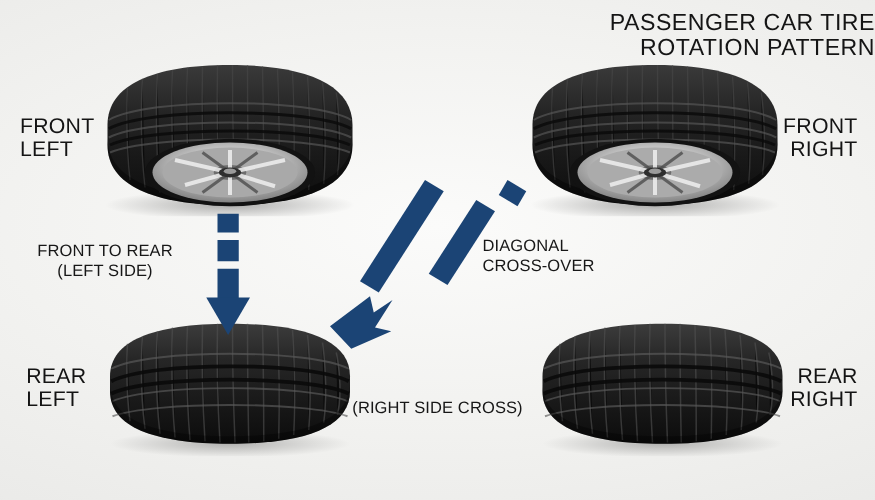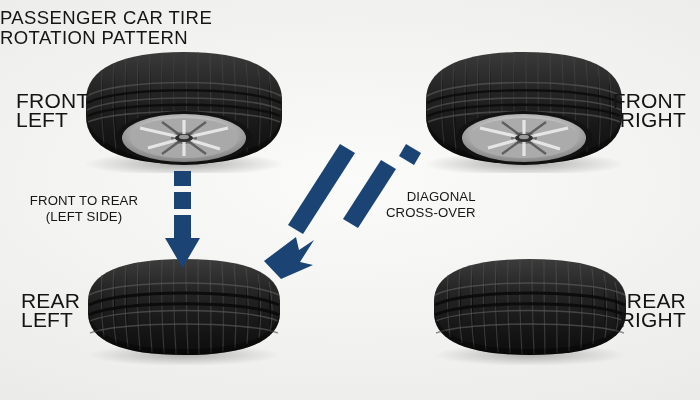--- a/index.html
+++ b/index.html
@@ -14,54 +14,54 @@
     width:700px;height:400px;
     background:
       radial-gradient(ellipse 90% 70% at 50% 45%, #fbfbfa 0%, #f2f2f0 55%, #eaeae8 100%);
     overflow:hidden;
   }
 
   
   #title{
     position:absolute;
     left:0;right:0;top:8px;
-    text-align:left;
+    text-align:right;
     color:#151515;
     font-size:18.5px;
     line-height:20px;
     letter-spacing:.4px;
     font-weight:400;
     white-space:pre-line;
   }
 
   
   .corner-label{
     position:absolute;
     color:#141414;
-    font-size:21px;
+    font-size:17px;
     line-height:19px;
     letter-spacing:.2px;
     white-space:pre-line;
   }
   #lbl-fl{left:16px;top:91px;text-align:left;}
   #lbl-fr{right:14px;top:91px;text-align:right;}
   #lbl-rl{left:21px;top:291px;text-align:left;}
   #lbl-rr{right:14px;top:291px;text-align:right;}
 
   
   .anno{
     position:absolute;
     color:#171717;
     font-size:13.2px;
     line-height:16px;
     letter-spacing:.1px;
     white-space:pre-line;
   }
   #anno-ftr{left:0;top:193px;width:168px;text-align:center;}
-  #anno-diag{left:386px;top:189px;text-align:right;}
+  #anno-diag{left:386px;top:189px;text-align:left;}
   #anno-rsc{left:0;right:0;top:318px;text-align:center;}
 
   
   .tire{position:absolute;}
   .tire svg{display:block;}
 
   #tire-fl{left:78px;top:48px;}
   #tire-fr{left:418px;top:48px;}
   #tire-rl{left:82px;top:255px;}
   #tire-rr{left:428px;top:255px;}
@@ -349,14 +349,15 @@
 RIGHT</div>
   <div class="corner-label" id="lbl-rl">REAR
 LEFT</div>
   <div class="corner-label" id="lbl-rr">REAR
 RIGHT</div>
 
   <div class="anno" id="anno-ftr">FRONT TO REAR
 (LEFT SIDE)</div>
   <div class="anno" id="anno-diag">DIAGONAL
 CROSS-OVER</div>
+  <div class="anno" id="anno-rsc">(RIGHT SIDE CROSS)</div>
 
 </div>
 
 </body></html>

